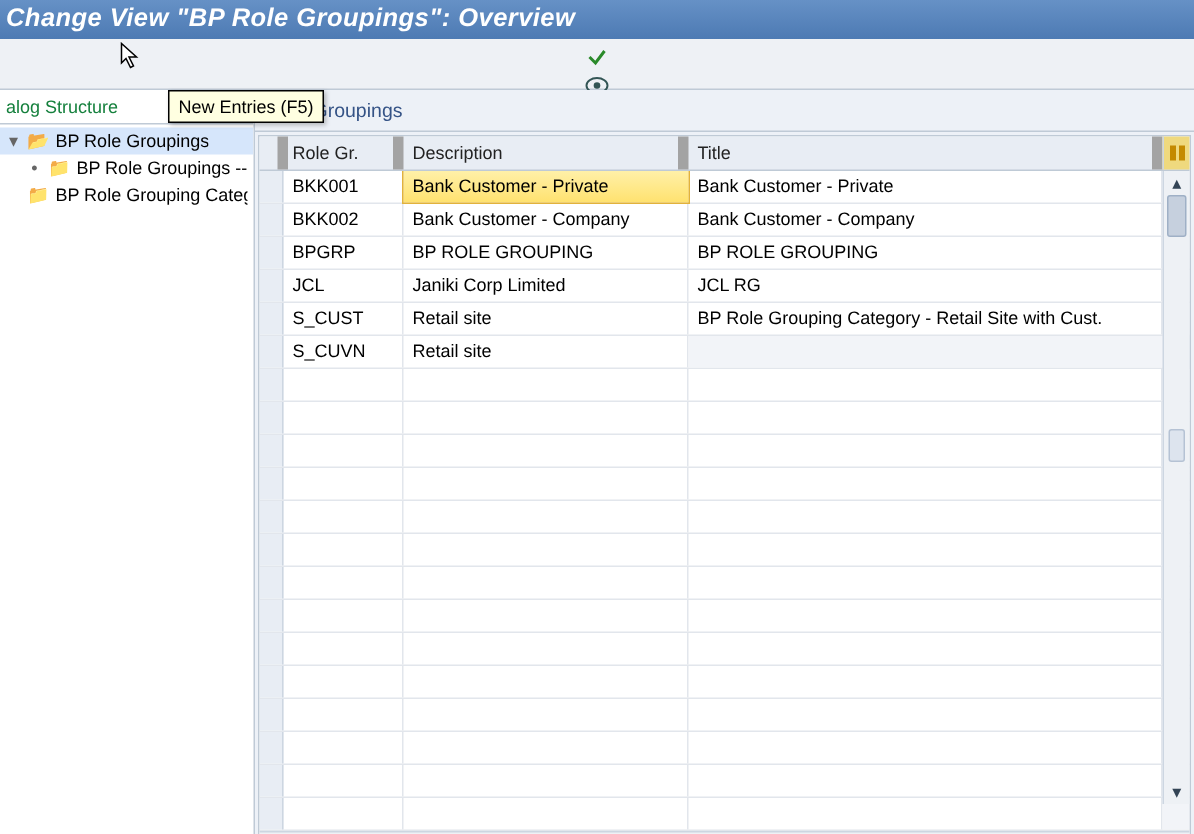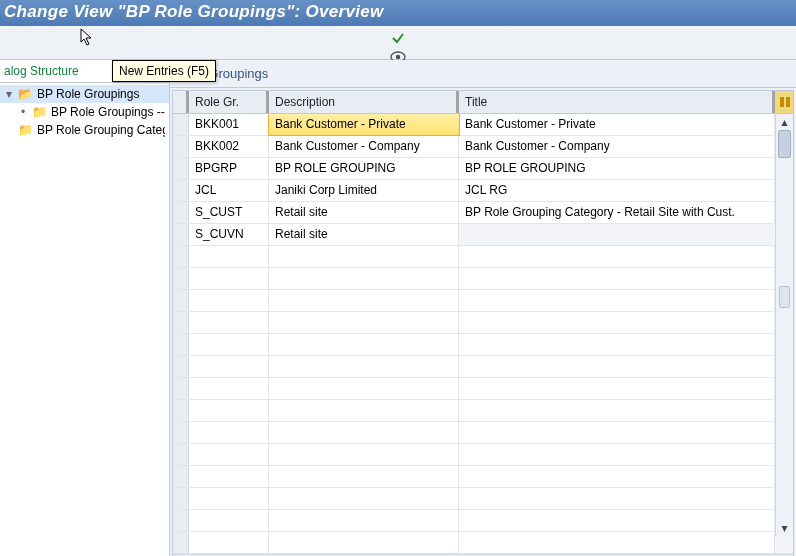--- a/index.html
+++ b/index.html
@@ -117,21 +117,21 @@
   }
 
   .grid-head {
     display: grid;
     grid-template-columns: 16px 80px 190px 1fr 18px;
     background: #e8edf4;
     border-bottom: 1px solid #bfcad6;
   }
   .gh {
     padding: 4px 6px;
-    border-right: 3px solid #a3a3a3;
+    border-right: 7px solid #a3a3a3;
     font-size: 12px;
     color:#222;
     white-space: nowrap; overflow: hidden;
   }
   .corner-btn {
     display:flex;align-items:center;justify-content:center;
     background:#efd97e;
     border-left:1px solid #cdd6e1;
   }
 

